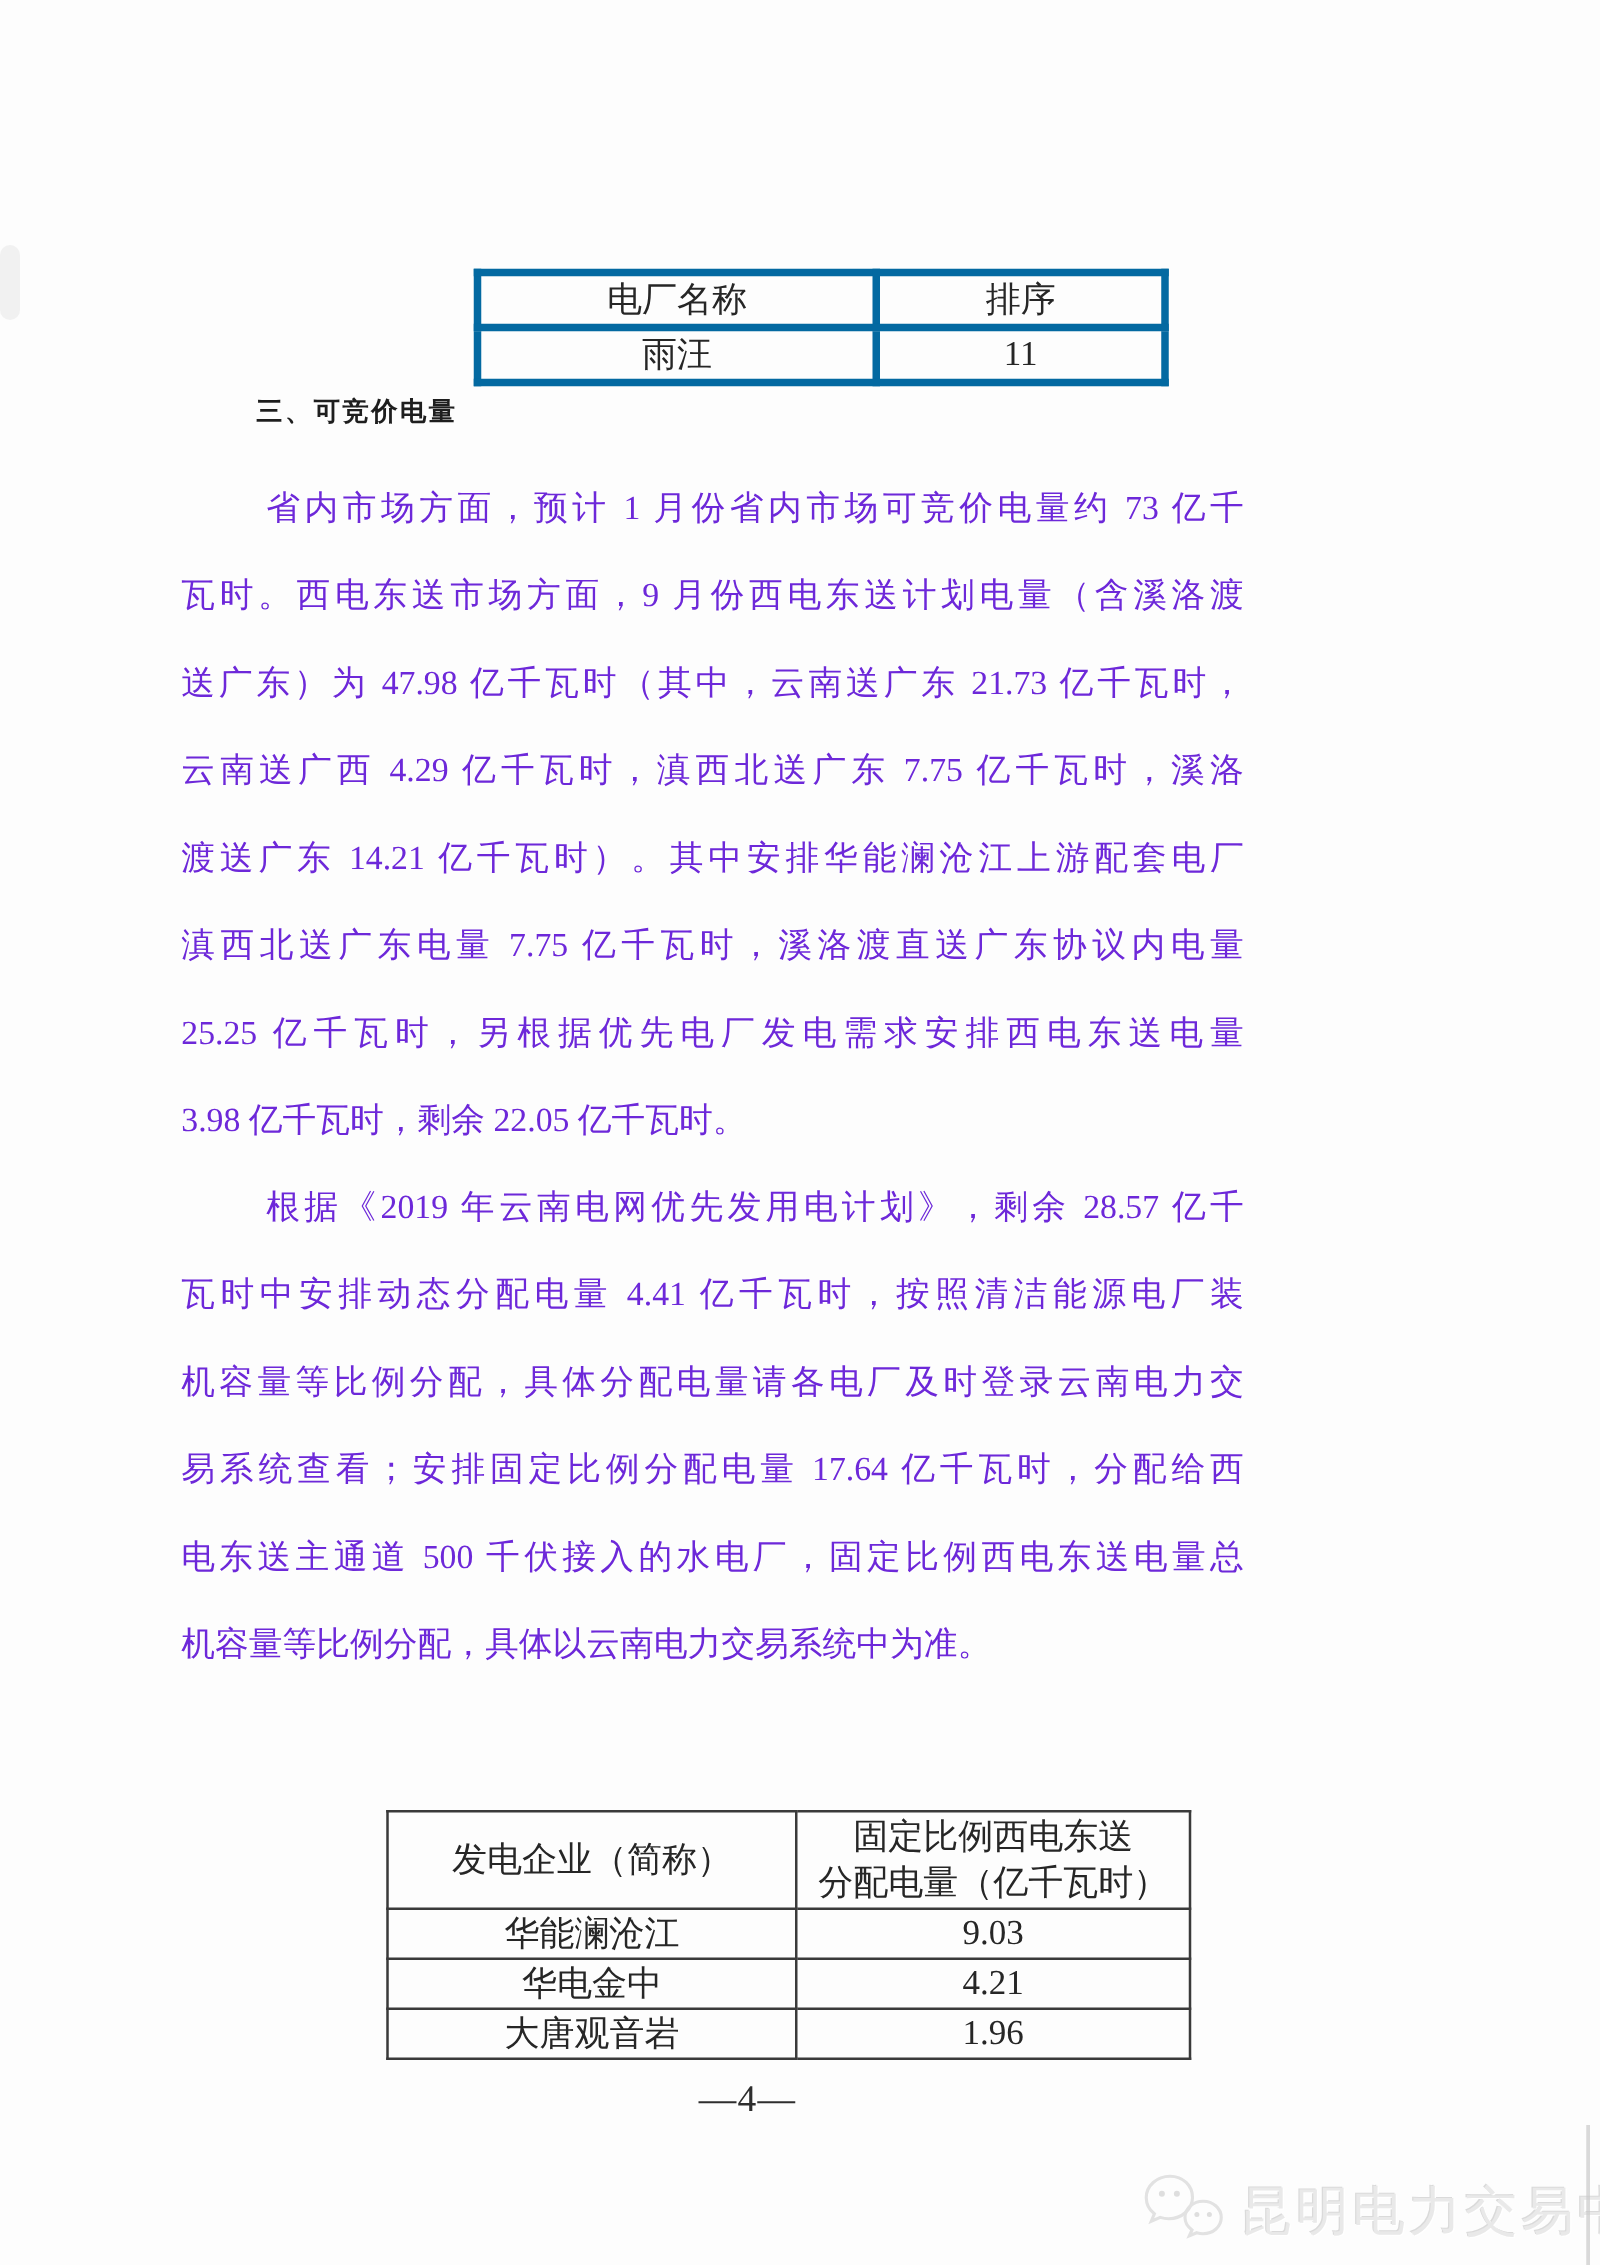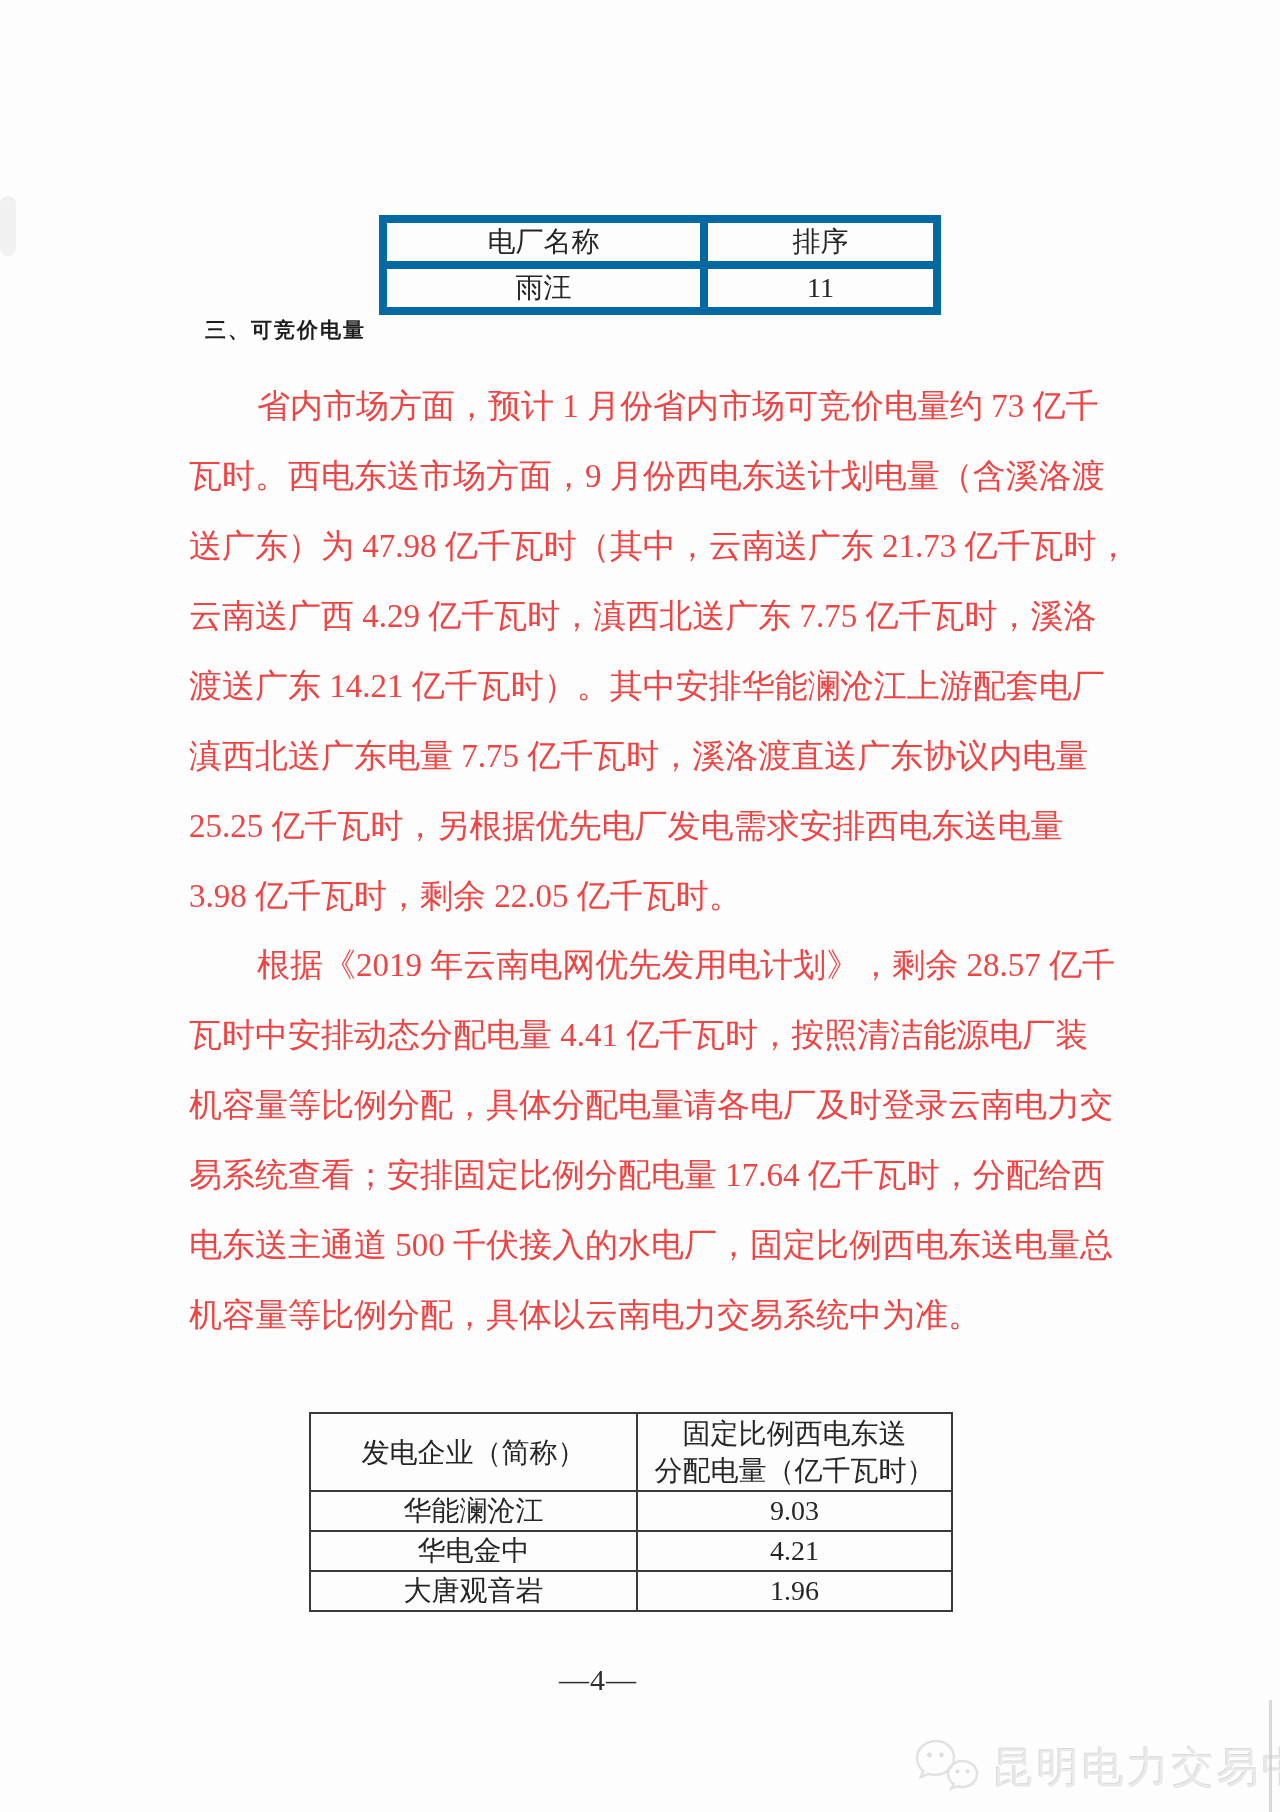--- a/index.html
+++ b/index.html
@@ -16,21 +16,21 @@
   
   .top-table {
     position: absolute;
     left: 379px;
     top: 215px;
     width: 538px;
     border-collapse: collapse;
     table-layout: fixed;
   }
   .top-table td {
-    border: 8px solid #0369a1;
+    border: 6px solid #0369a1;
     text-align: center;
     vertical-align: middle;
     font-size: 28px;
     padding: 0;
   }
   .top-table .col-name { width: 313px; height: 36px; }
   .top-table .col-rank { width: 225px; }
   .top-table .data-row td { height: 35px; }
 
   
@@ -50,35 +50,34 @@
   .para {
     position: absolute;
     left: 145px;
     width: 850px;
   }
   .para-1 { top: 371px; }
   .para-2 { top: 930px; }
   .line {
     height: 70px;
     line-height: 70px;
-    font-size: 33px;
+    font-size: 27px;
     text-align: justify;
     text-align-last: justify;
     white-space: nowrap;
-    color: #ef4444;
-    margin-left: 44px;
+    color: #6d28d9;
   }
   .line.indent { text-indent: 68px; }
   .line.last { text-align-last: left; }
 
   
   .alloc-table {
     position: absolute;
     left: 309px;
-    top: 1412px;
+    top: 1448px;
     width: 638px;
     border-collapse: collapse;
     table-layout: fixed;
   }
   .alloc-table td {
     border: 2px solid #3a3a3a;
     text-align: center;
     vertical-align: middle;
     font-size: 28px;
     padding: 0;

